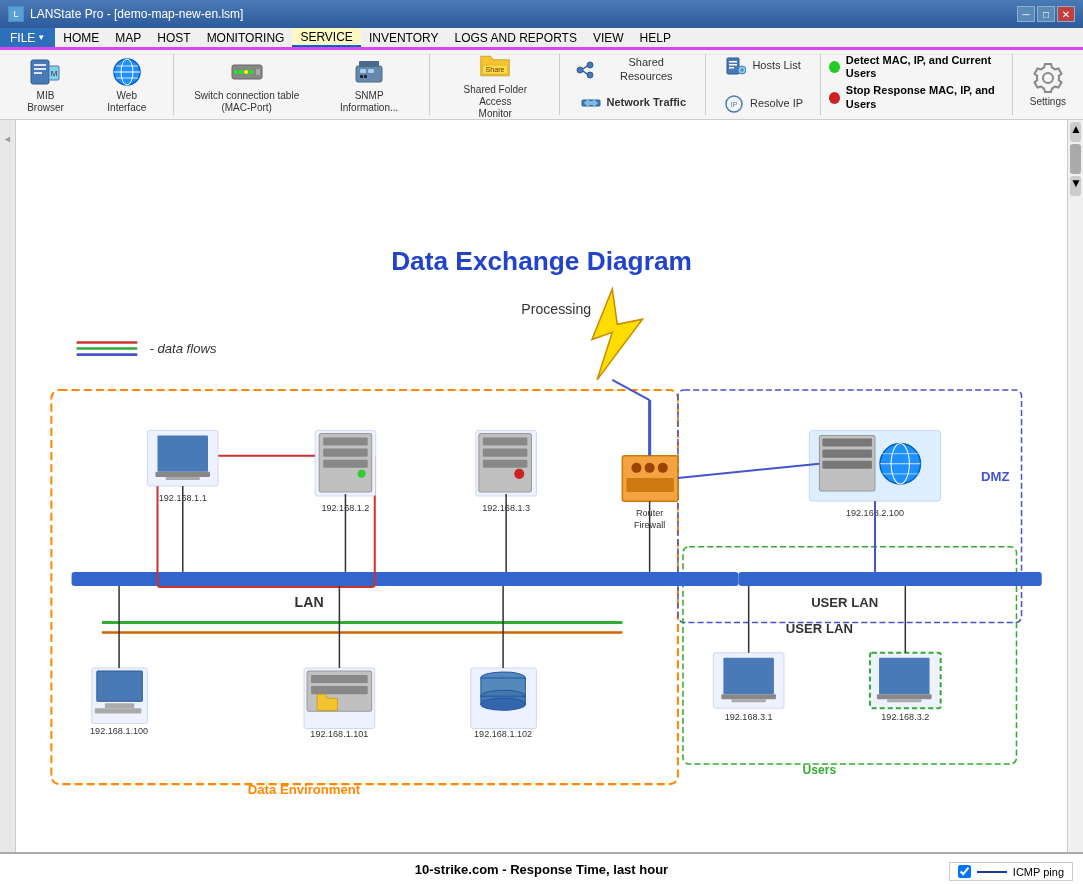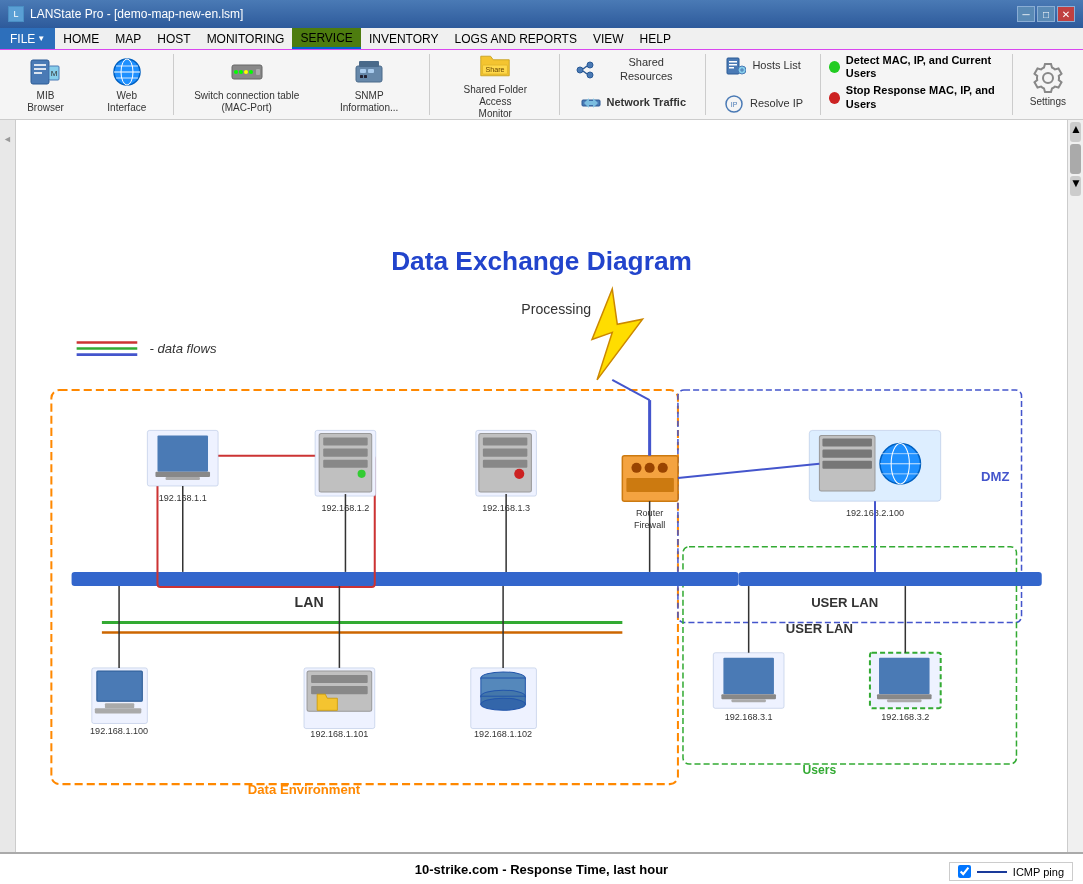--- a/index.html
+++ b/index.html
@@ -7,23 +7,23 @@
     
     
     .title-bar { background: linear-gradient(to bottom, #4a7ab5, #2d5a9b); color: white; height: 28px; display: flex; align-items: center; justify-content: space-between; padding: 0 8px; font-size: 12px; }
     .title-bar-left { display: flex; align-items: center; gap: 6px; }
     .title-bar-icon { width: 16px; height: 16px; background: #5a9fd4; border: 1px solid #4a8fc4; display: flex; align-items: center; justify-content: center; font-size: 9px; color: white; }
     .title-bar-controls { display: flex; gap: 2px; }
     .title-btn { width: 18px; height: 16px; background: #5a8ab5; border: 1px solid #8aadd4; color: white; font-size: 10px; display: flex; align-items: center; justify-content: center; cursor: pointer; }
     .title-btn.close { background: #c04040; }
 
     
-    .menu-bar { background: #f0f0f0; height: 22px; display: flex; align-items: stretch; border-bottom: 1px solid #d946ef; }
+    .menu-bar { background: #f0f0f0; height: 22px; display: flex; align-items: stretch; border-bottom: 3px solid #d946ef; }
     .menu-item { padding: 2px 8px; font-size: 12px; display: flex; align-items: center; cursor: pointer; }
-    .menu-item.active { background: #4d7c0f; border-bottom: 2px solid #0066cc; }
+    .menu-item.active { background: #fef9c3; border-bottom: 2px solid #0066cc; }
     .menu-item.file { background: #2d6fbb; color: white; padding: 2px 10px; }
 
     
     .toolbar { background: #f5f5f5; border-bottom: 1px solid #ccc; display: flex; align-items: stretch; height: 70px; padding: 4px 2px; gap: 2px; }
     .toolbar-group { display: flex; align-items: center; gap: 4px; padding: 0 6px; border-right: 1px solid #ccc; }
     .toolbar-group:last-child { border-right: none; }
     .toolbar-btn { display: flex; flex-direction: column; align-items: center; justify-content: center; gap: 2px; padding: 4px 8px; cursor: pointer; min-width: 50px; font-size: 11px; color: #333; border: 1px solid transparent; border-radius: 2px; }
     .toolbar-btn-icon { width: 32px; height: 32px; display: flex; align-items: center; justify-content: center; }
     .toolbar-btn-wide { min-width: 130px; }
     .toolbar-btn-text { font-size: 10px; text-align: center; line-height: 1.2; }

